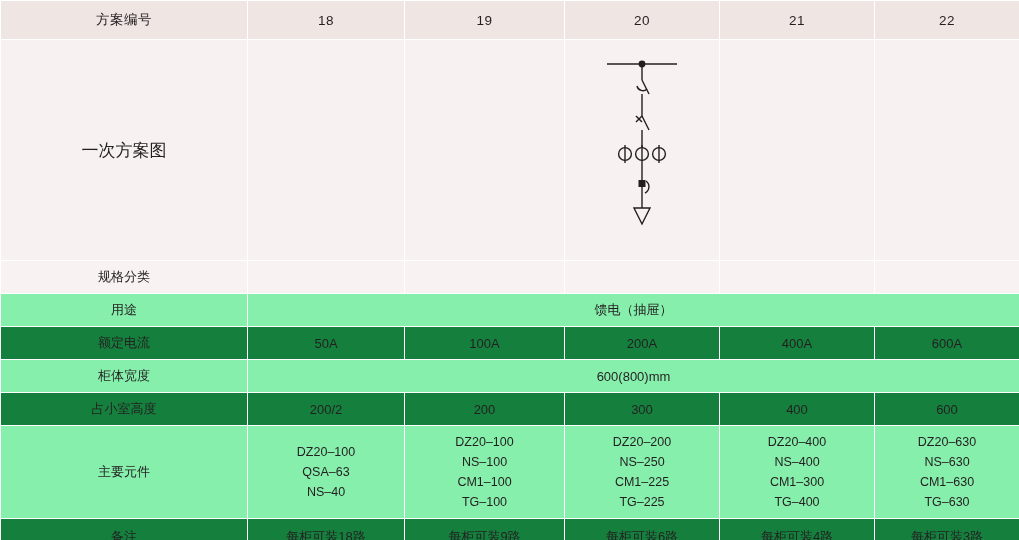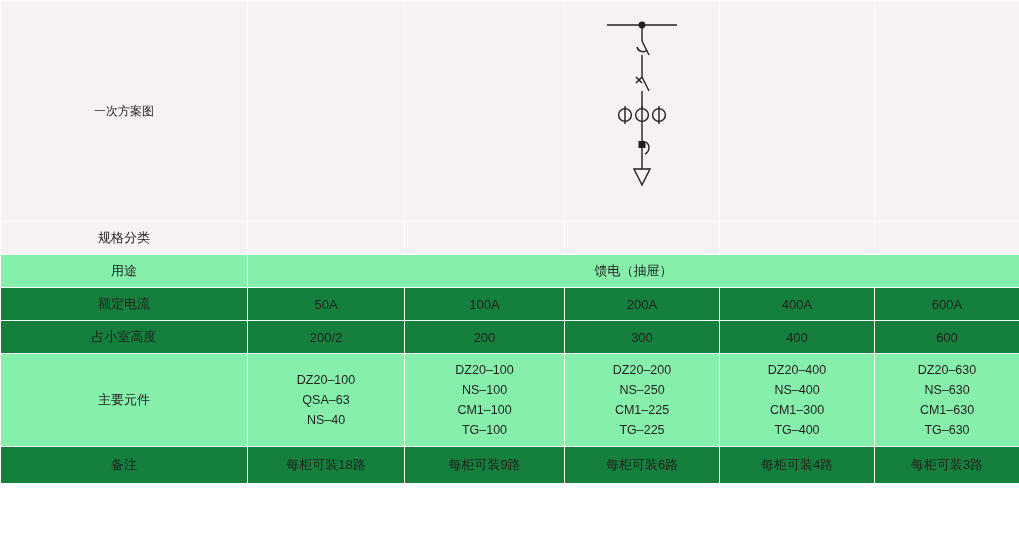--- a/index.html
+++ b/index.html
@@ -52,21 +52,21 @@
     background: #efe6e4;
   }
 
   
   tr.diagram td {
     background: #f7f2f1;
     height: 220px;
   }
   tr.diagram td.label {
     background: #f7f2f1;
-    font-size: 12px;
+    font-size: 17px;
   }
   td.rowlabel {
     text-align: left;
     padding-left: 38px;
     font-size: 13.5px;
   }
   tr.light td { background: #f8f3f2; height: 32px; }
   tr.dark td { background: #15803d; height: 32px; }
   tr.white td { background: #86efac; height: 32px; }
 
@@ -97,20 +97,28 @@
     <colgroup>
       <col class="c0">
         <col class="c1">
         <col class="c2">
         <col class="c3">
         <col class="c4">
         <col class="c5">
     </colgroup>
     <tbody>
 
+      <tr class="header">
+        <td class="label">方案编号</td>
+        <td>18</td>
+        <td>19</td>
+        <td>20</td>
+        <td>21</td>
+        <td>22</td>
+      </tr>
 
       <tr class="diagram">
         <td class="label">一次方案图</td>
         <td></td>
         <td></td>
         <td>
           <div class="diagram-wrap">
             <svg width="150" height="200" viewBox="0 0 150 200">
               <g stroke="#231f20" fill="none" stroke-width="1.4">
 
@@ -170,20 +178,24 @@
 
       <tr class="dark">
         <td class="rowlabel">额定电流</td>
         <td>50A</td>
         <td>100A</td>
         <td>200A</td>
         <td>400A</td>
         <td>600A</td>
       </tr>
 
+      <tr class="white">
+        <td class="rowlabel">柜体宽度</td>
+        <td class="wide-merge" colspan="5">600(800)mm</td>
+      </tr>
 
       <tr class="dark">
         <td class="rowlabel">占小室高度</td>
         <td>200/2</td>
         <td>200</td>
         <td>300</td>
         <td>400</td>
         <td>600</td>
       </tr>
 

